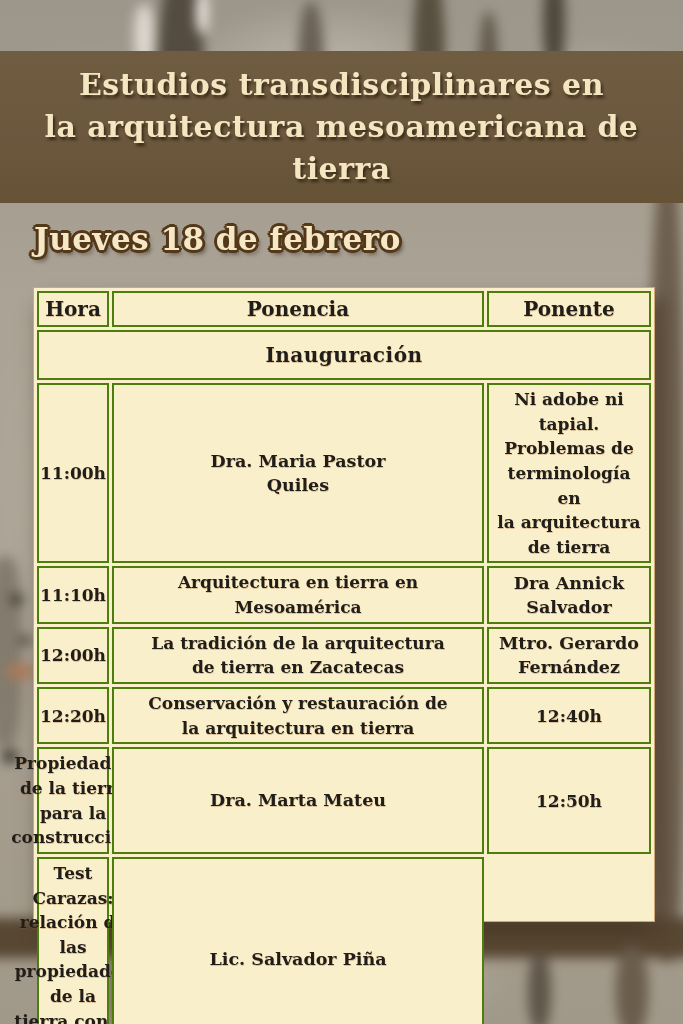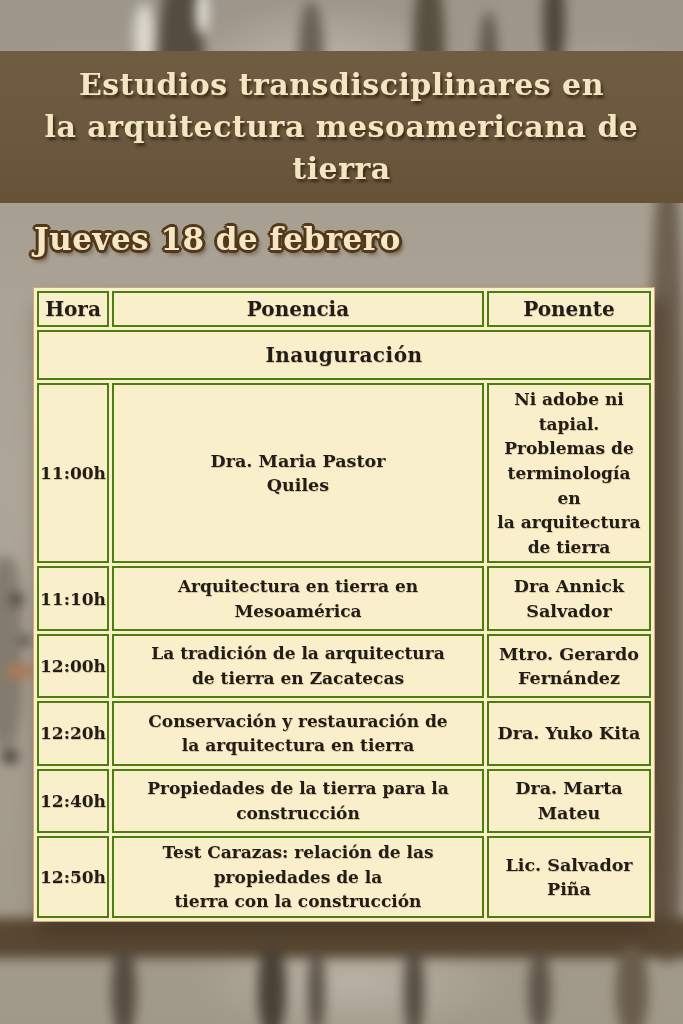--- a/index.html
+++ b/index.html
@@ -144,21 +144,20 @@
 
     <div class="cell hora">12:00h</div>
     <div class="cell ponencia">La tradición de la arquitectura
 de tierra en Zacatecas</div>
     <div class="cell ponente">Mtro. Gerardo
 Fernández</div>
 
     <div class="cell hora">12:20h</div>
     <div class="cell ponencia">Conservación y restauración de
 la arquitectura en tierra</div>
-    <div class="cell ponente">Dra. Yuko Kita</div>
 
     <div class="cell hora">12:40h</div>
     <div class="cell ponencia">Propiedades de la tierra para la construcción</div>
     <div class="cell ponente">Dra. Marta Mateu</div>
 
     <div class="cell hora">12:50h</div>
     <div class="cell ponencia">Test Carazas:  relación de las propiedades de la
 tierra con la construcción</div>
     <div class="cell ponente">Lic. Salvador Piña</div>
   </div>

